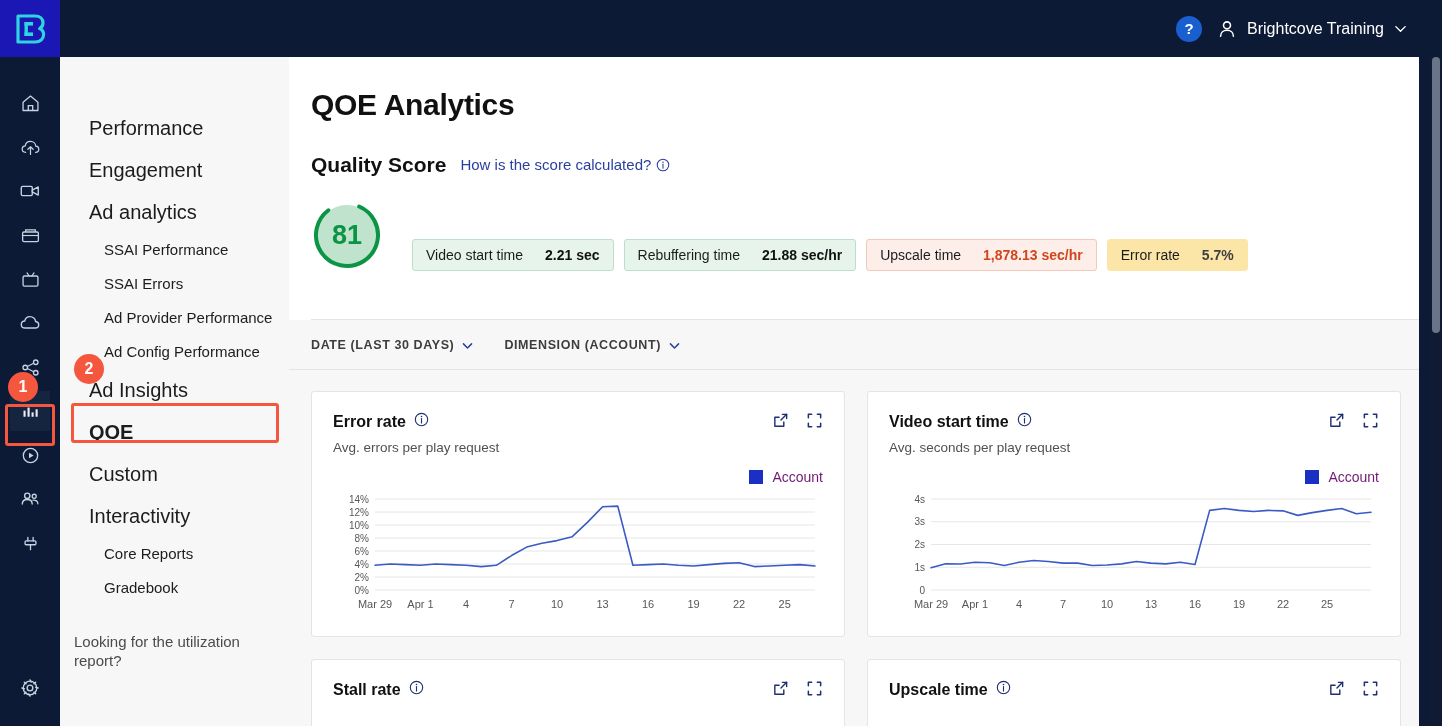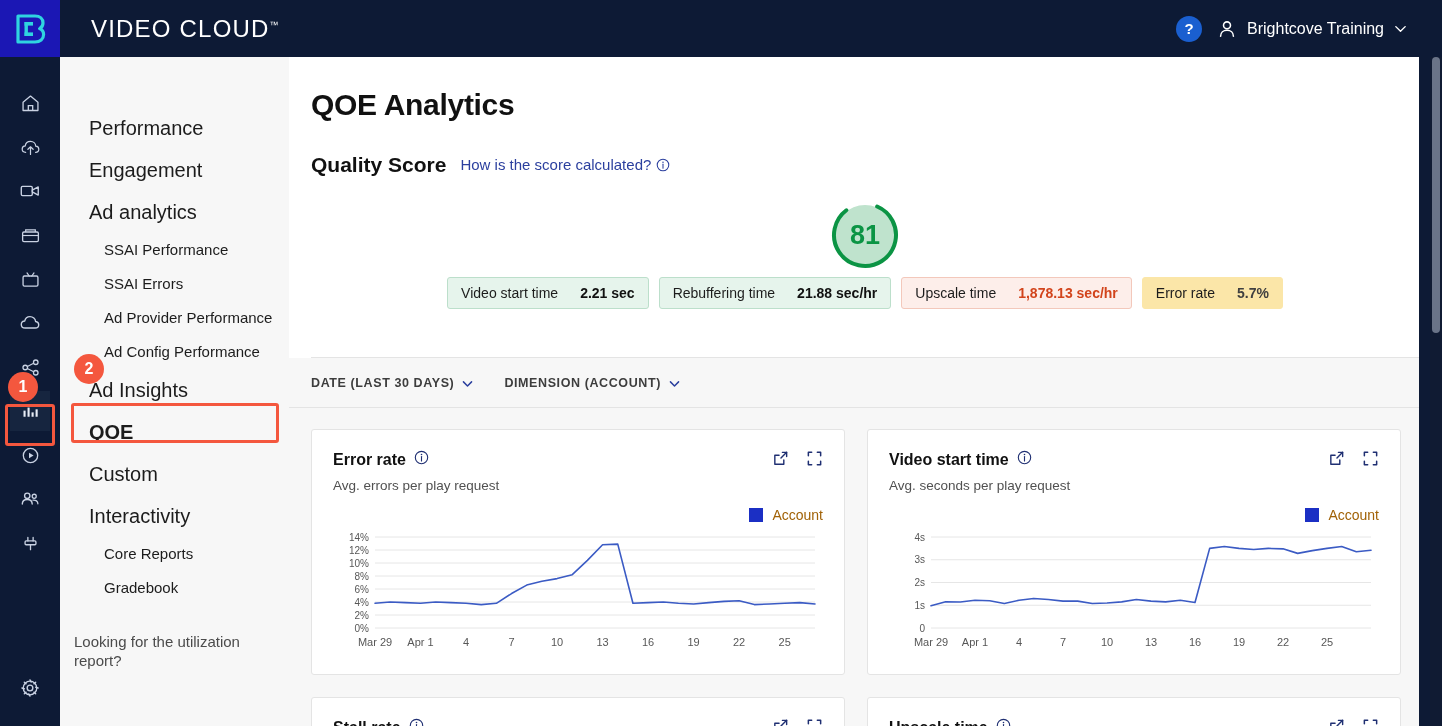--- a/index.html
+++ b/index.html
@@ -96,21 +96,21 @@
     position:absolute; left:289px; top:57px; width:1130px; height:669px;
     background:#ffffff; overflow:hidden;
   }
   .main-header { padding:31px 0 0 22px; background:#fff; }
   .page-title { font-size:30px; font-weight:bold; color:#111; letter-spacing:-0.3px; }
   .qs-row { display:flex; align-items:center; gap:14px; margin-top:31px; }
   .qs-label { font-size:21px; font-weight:bold; color:#111; }
   .qs-link { font-size:15px; color:#2b3f9e; cursor:pointer; }
   .qs-link .info-i { margin-left:5px; }
 
-  .score-row { display:flex; align-items:center; gap:6px; margin-top:22px;flex-direction:column; }
+  .score-row { display:flex; align-items:flex-end; gap:29px; margin-top:22px; }
   .score-circle { width:72px; height:72px; position:relative; flex:0 0 72px; }
   .score-num {
     position:absolute; inset:0; display:flex; align-items:center; justify-content:center;
     font-size:27px; font-weight:bold; color:#0b9444;
   }
   .pills { display:flex; gap:10px; align-items:center; }
   .pill {
     display:flex; align-items:center; gap:22px;
     padding:7px 13px; border-radius:3px; font-size:14px; white-space:nowrap;
   }
@@ -144,21 +144,21 @@
     background:#fff; border:1px solid #e4e4e4; border-radius:3px;
     padding:20px 21px 16px 21px; position:relative;
   }
   .card-head { display:flex; align-items:flex-start; }
   .card-title { font-size:16px; font-weight:bold; color:#111; display:flex; align-items:center; gap:8px; }
   .card-actions { margin-left:auto; display:flex; gap:17px; align-items:center; }
   .card-actions span { cursor:pointer; display:inline-flex; }
   .card-sub { font-size:13.5px; color:#515151; margin-top:9px; }
   .legend { display:flex; align-items:center; justify-content:flex-end; gap:9px; margin-top:14px; }
   .legend-swatch { width:14px; height:14px; background:#1b2fc4; }
-  .legend-label { font-size:14px; color:#a16207; }
+  .legend-label { font-size:14px; color:#701a75; }
   .chart-area { margin-top:6px; }
   .card.short { padding-bottom:6px; height:92px; overflow:hidden; }
 
   
   .vscroll {
     position:absolute; right:0; top:57px; width:12px; height:669px; background:#101b33;
   }
   .vscroll .thumb { position:absolute; left:2px; top:0; width:8px; height:276px; background:#6a7488; border-radius:4px; }
 </style>
 </head>
@@ -167,23 +167,20 @@
 <div id="app">
 
   <div class="topbar">
     <div class="logo-square">
       <svg class="logo-glyph" viewBox="0 0 34 34">
         <path d="M5 4 L22 4 C27 4 30 7 30 11 C30 13.6 28.6 15.6 26.6 16.6 C29 17.6 30.6 19.8 30.6 22.6 C30.6 27 27 30 22 30 L5 30 Z" fill="none" stroke="#2fd4e0" stroke-width="3.2" stroke-linejoin="round"></path>
         <rect x="11.5" y="10" width="8.5" height="3.6" fill="#2fd4e0"></rect>
         <rect x="11.5" y="20.4" width="8.5" height="3.6" fill="#2fd4e0"></rect>
         <rect x="11.5" y="10" width="3.4" height="14" fill="#2fd4e0"></rect>
       </svg>
-    </div>
-    <div class="brand">
-      <span>VIDEO CLOUD</span><span class="tm">™</span>
     </div>
     <div class="topbar-right">
       <div class="help-btn">?</div>
       <div class="user-chunk">
         <svg width="22" height="22" viewBox="0 0 24 24">
           <circle cx="12" cy="8" r="3.8" fill="none" stroke="#fff" stroke-width="1.7"></circle>
           <path d="M5 20 C5 15.6 8.2 13.4 12 13.4 C15.8 13.4 19 15.6 19 20" fill="none" stroke="#fff" stroke-width="1.7" stroke-linecap="round"></path>
         </svg>
         <span>Brightcove Training</span>
         <svg class="chev" width="15" height="15" viewBox="0 0 16 16">

